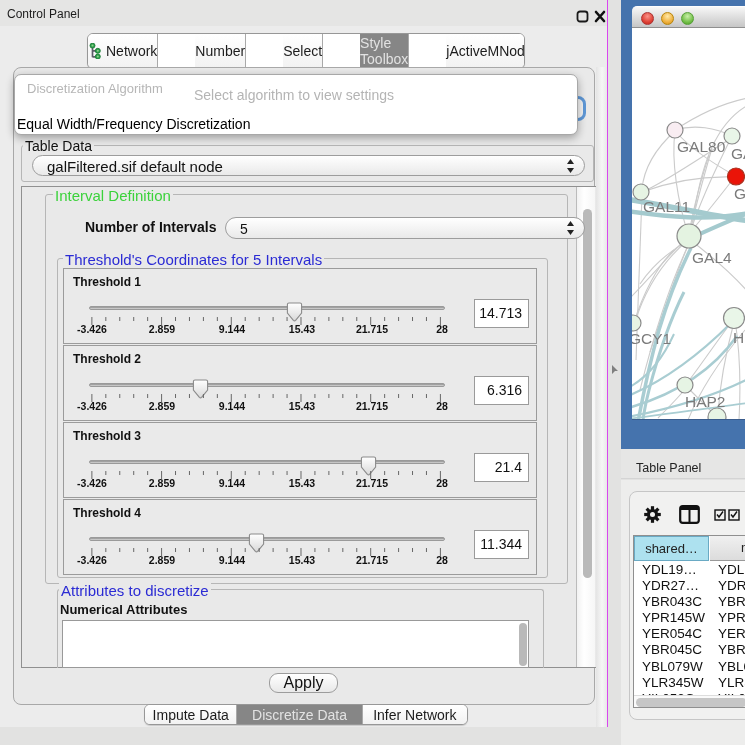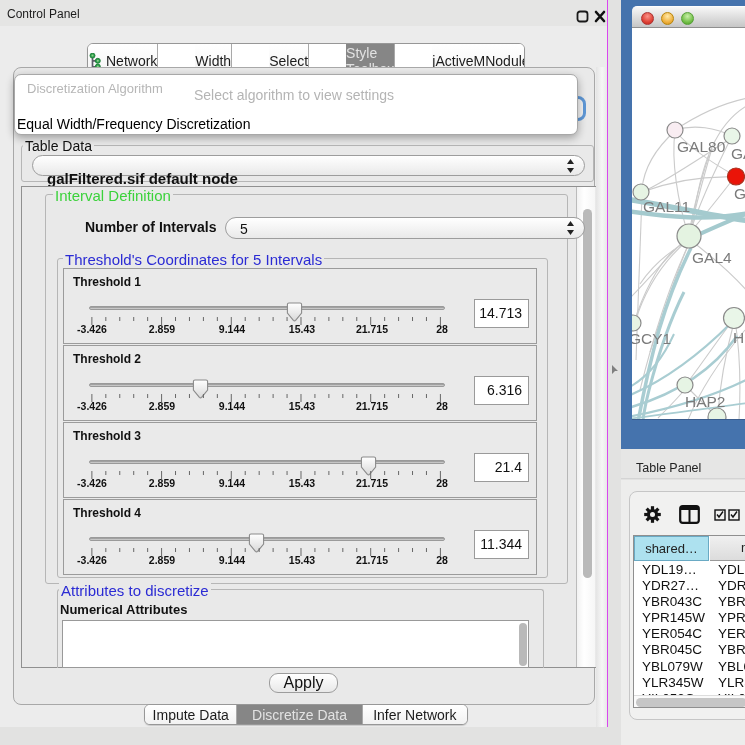--- a/index.html
+++ b/index.html
@@ -49,44 +49,44 @@
 
 <div id="cwin">
   <div id="ctitle">
     <span class="t">Control Panel</span>
     <svg class="abs" style="left:576px;top:10px" width="32" height="13" viewBox="0 0 32 13">
       <rect x="1.5" y="1.5" width="10" height="10" rx="2.5" fill="none" stroke="#1a1a1a" stroke-width="1.8"></rect>
       <path d="M20 2 L28 11 M28 2 L20 11" stroke="#111" stroke-width="2.6" stroke-linecap="round"></path>
     </svg>
   </div>
 
-  <div class="seg" style="left:87px;top:43px;width:438px;height:36px;gap:37px;">
+  <div class="seg" style="left:87px;top:33px;width:438px;height:36px;gap:37px;">
     <div class="s" style="width:91px;">
       <svg width="14" height="16" viewBox="0 0 14 16" style="margin-right:4px">
         <path d="M4.5 3 V14.2 M4.5 7.8 H9 M4.5 13.8 H9" stroke="#5c5c68" stroke-width="1.7" fill="none"></path>
         <circle cx="4.5" cy="2.6" r="2.5" fill="#2da04c" stroke="#1d7d38" stroke-width="0.9"></circle>
         <circle cx="9.8" cy="7.8" r="2.5" fill="#2da04c" stroke="#1d7d38" stroke-width="0.9"></circle>
         <circle cx="9.8" cy="13.6" r="2.5" fill="#2da04c" stroke="#1d7d38" stroke-width="0.9"></circle>
         <circle cx="4.5" cy="2.6" r="1" fill="#8fd08a"></circle>
         <circle cx="9.8" cy="7.8" r="1" fill="#8fd08a"></circle>
         <circle cx="9.8" cy="13.6" r="1" fill="#8fd08a"></circle>
       </svg>
       Network</div>
-    <div class="s" style="width:53px;">Width</div>
+    <div class="s" style="width:53px;">Number</div>
     <div class="s" style="width:60px;">Select</div>
     <div class="s sel" style="width:107px;">Style Toolbox</div>
     <div class="s" style="width:127px;">jActiveMNodules</div>
   </div>
 
   <div id="panel">
 
     <div class="group" style="left:7px;top:77px;width:573px;height:37px;"></div>
     <span class="glabel" style="left:9px;top:70px;color:#111;">Table Data</span>
     <div class="combo" style="left:18px;top:87px;width:553px;height:21px;">
-      <span class="tx" style="font-size:15px;top:14px;font-weight:bold;">galFiltered.sif default node</span>
+      <span class="tx" style="font-size:15px;top:2px;">galFiltered.sif default node</span>
       <svg class="arr" viewBox="0 0 9 16">
           <path d="M4.5 1 L8 6 L1 6 Z" fill="#222"></path>
           <path d="M4.5 15 L8 10 L1 10 Z" fill="#222"></path>
         </svg>
     </div>
 
     <div class="abs" style="left:7px;top:118px;width:576px;height:482px;border:1px solid #909090;background:#e9e9e9;"></div>
 
     <div class="abs" style="left:562px;top:119px;width:19px;height:480px;background:linear-gradient(90deg,#f2f2f2,#ffffff 40%,#f6f6f6);border-left:1px solid #bbb;"></div>
     <div class="abs" style="left:569px;top:23px;width:9px;height:369px;background:#b9b9b9;border-radius:5px;top:141px;"></div>

